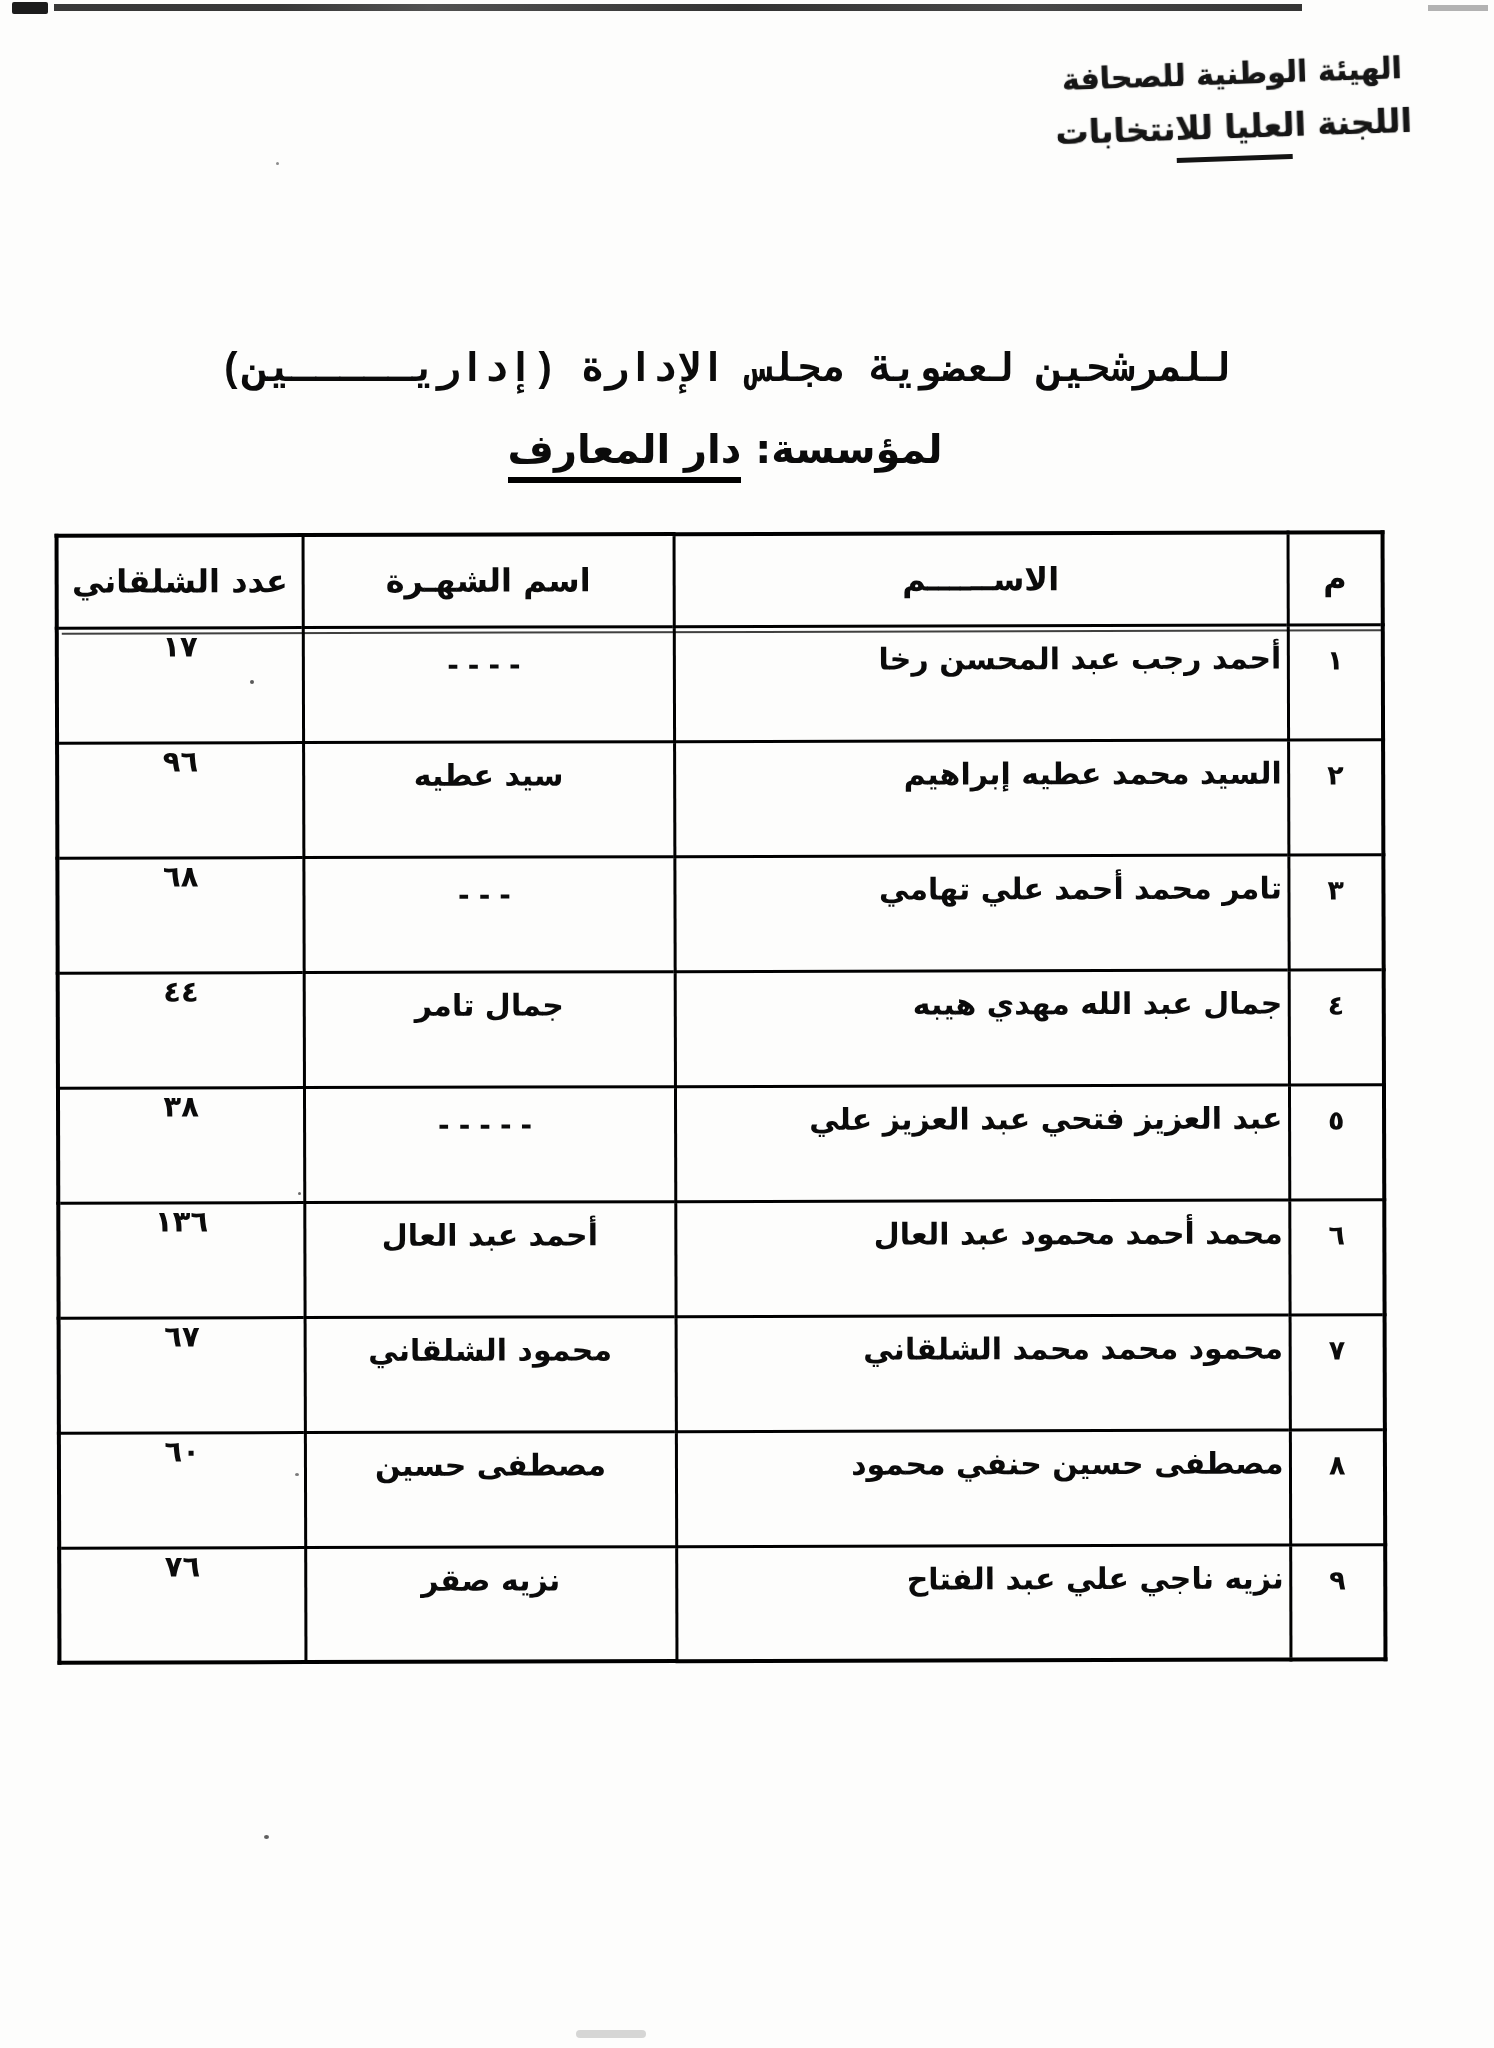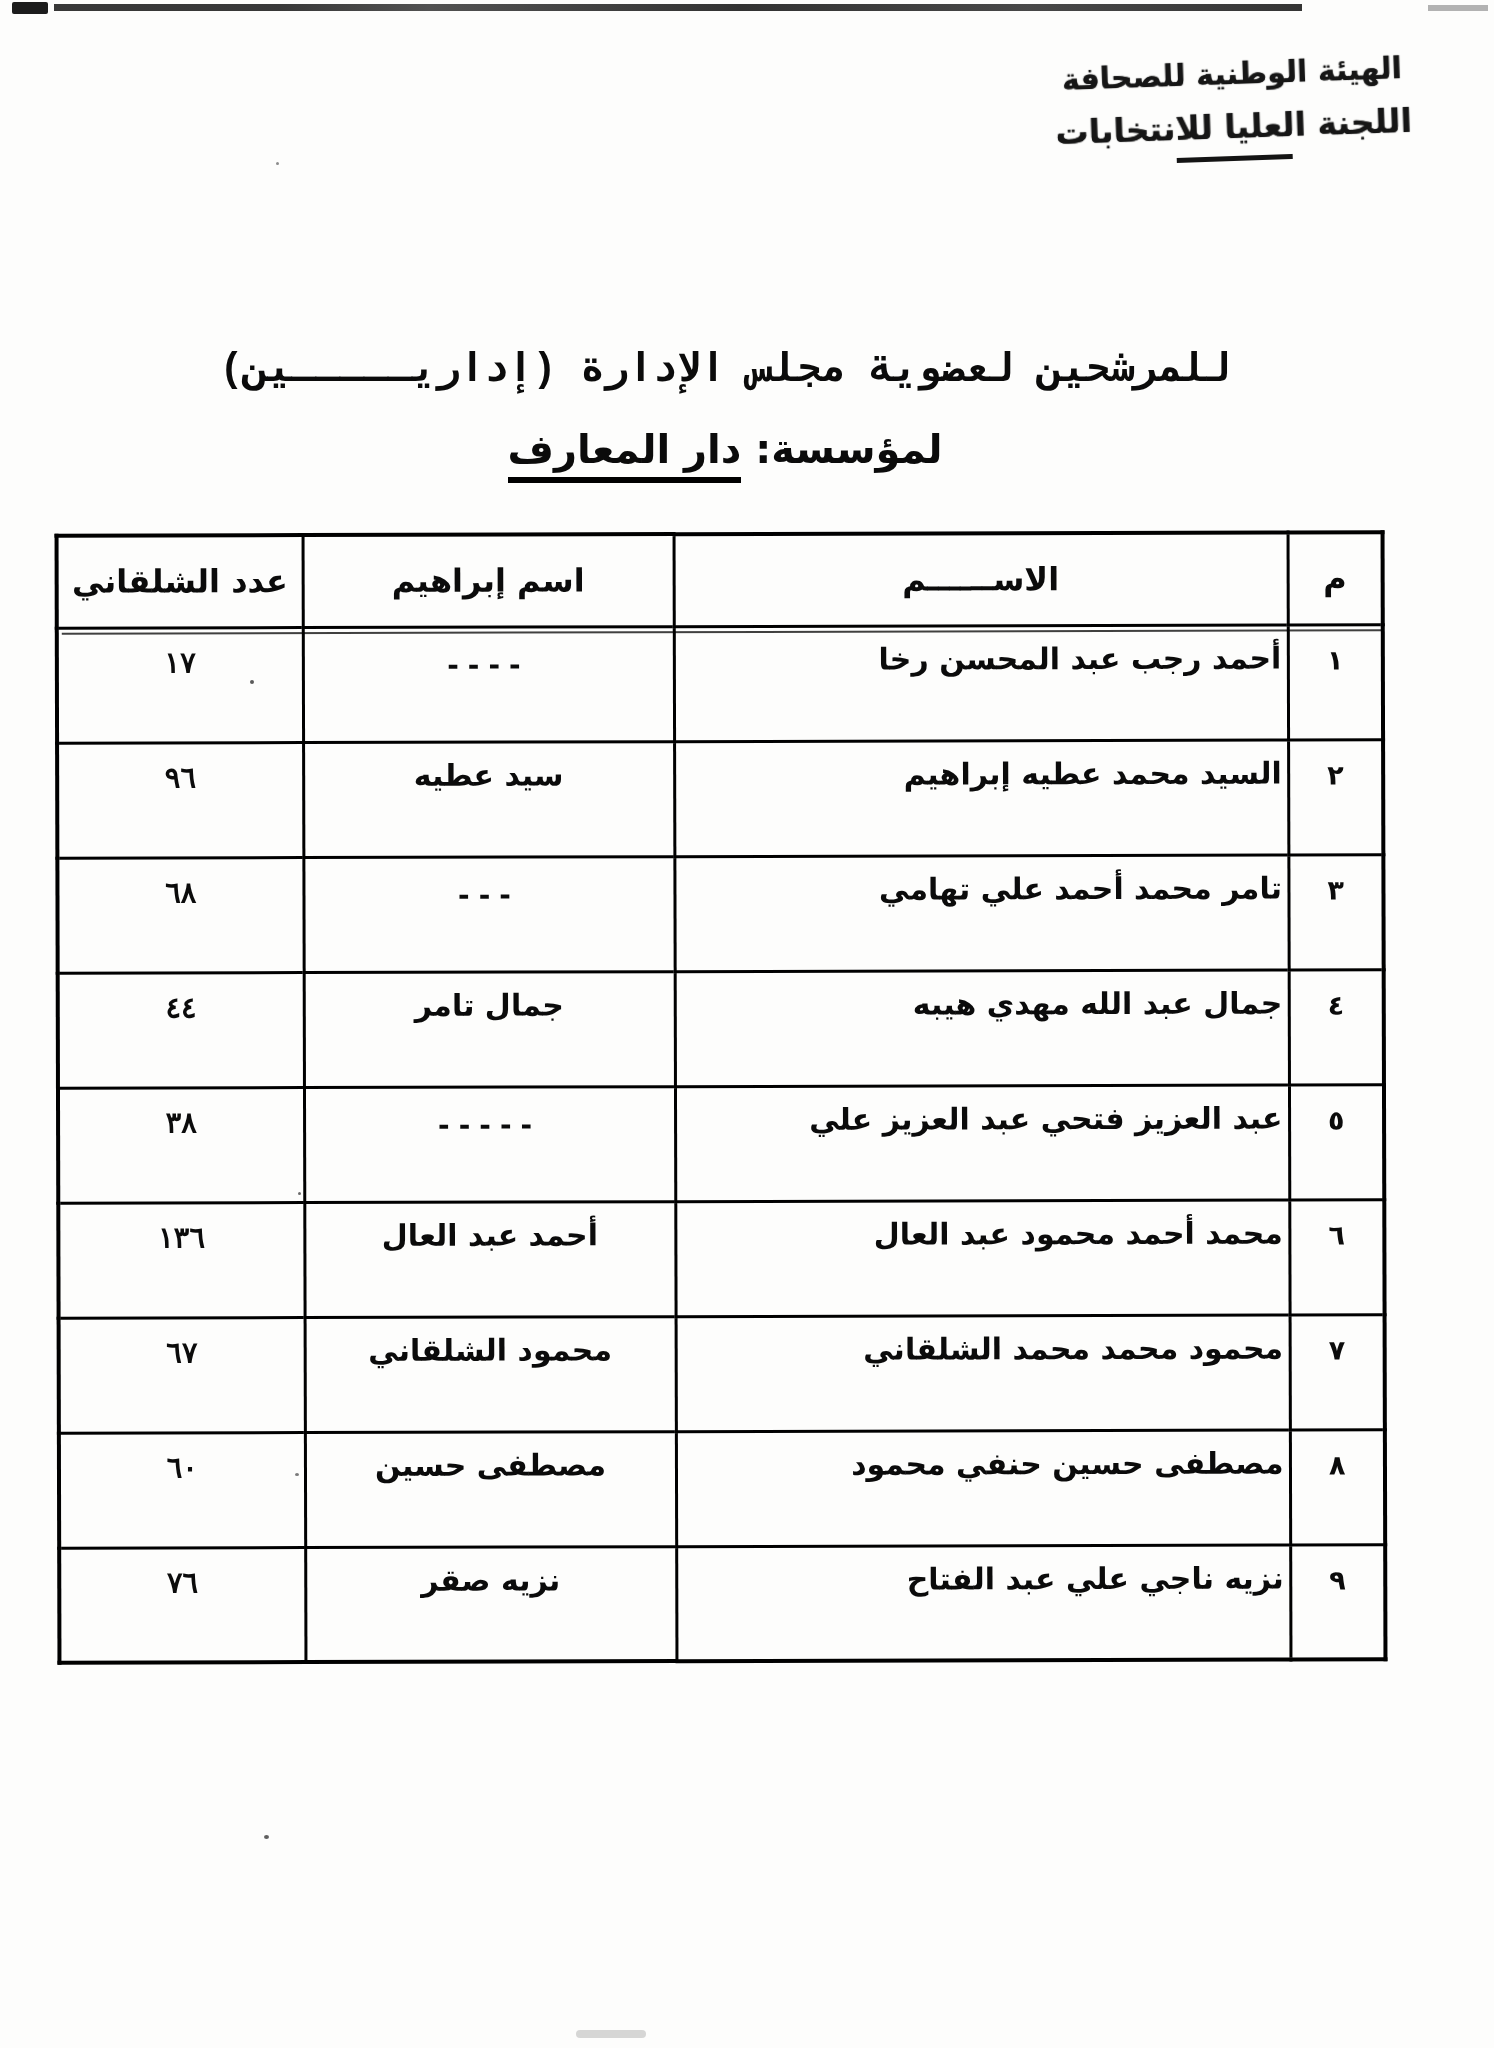--- a/index.html
+++ b/index.html
@@ -67,21 +67,21 @@
 
   tr.head-row{height:92px;}
   tr.head-row th{vertical-align:middle;font-size:32px;padding:0 6px;}
   th.h-name{letter-spacing:0;}
 
   tbody tr{height:115px;}
   td{font-size:30px;padding-top:14px;}
   td:nth-child(1){text-align:center;font-size:27px;padding-top:18px;}   
   td:nth-child(2){text-align:right;padding-right:5px;}                  
   td:nth-child(3){text-align:center;}                                   
-  td:nth-child(4){text-align:center;font-size:29px;padding-top:16px;font-family:Liberation Serif, serif;}   
+  td:nth-child(4){text-align:center;font-size:29px;padding-top:0;}   
   td.dashes{letter-spacing:9px;font-size:28px;padding-top:20px;}
 
   
   .ghost-line{position:absolute;left:3px;right:3px;top:99px;height:2px;background:#000;opacity:.75;}
 
   .smudge{position:absolute;left:576px;top:2030px;width:70px;height:8px;background:#9a9a9a;opacity:.4;border-radius:4px;}
 </style>
 </head>
 <body>
 
@@ -114,21 +114,21 @@
       <colgroup>
         <col class="c-index">
           <col class="c-name">
           <col class="c-nick">
           <col class="c-votes">
       </colgroup>
       <thead>
         <tr class="head-row">
           <th>م</th>
           <th class="h-name">الاســــــم</th>
-          <th>اسم إبراهيم</th>
+          <th>اسم الشهـرة</th>
           <th>عدد الشلقاني</th>
         </tr>
       </thead>
       <tbody>
           <tr>
             <td>١</td>
             <td>أحمد رجب عبد المحسن رخا</td>
             <td class="dashes">----</td>
             <td>١٧</td>
           </tr>

